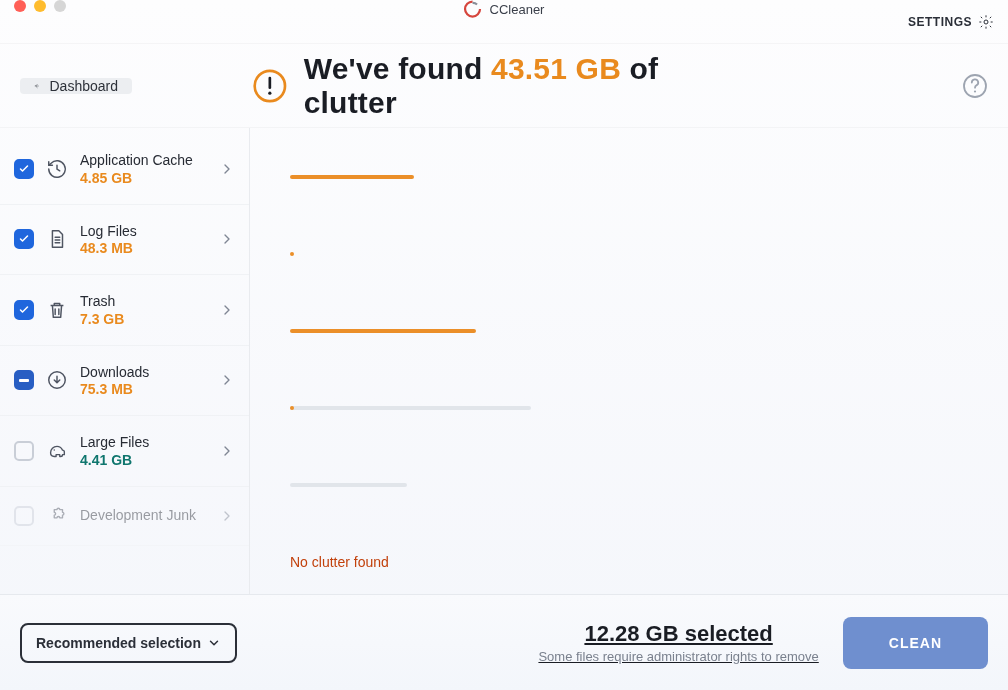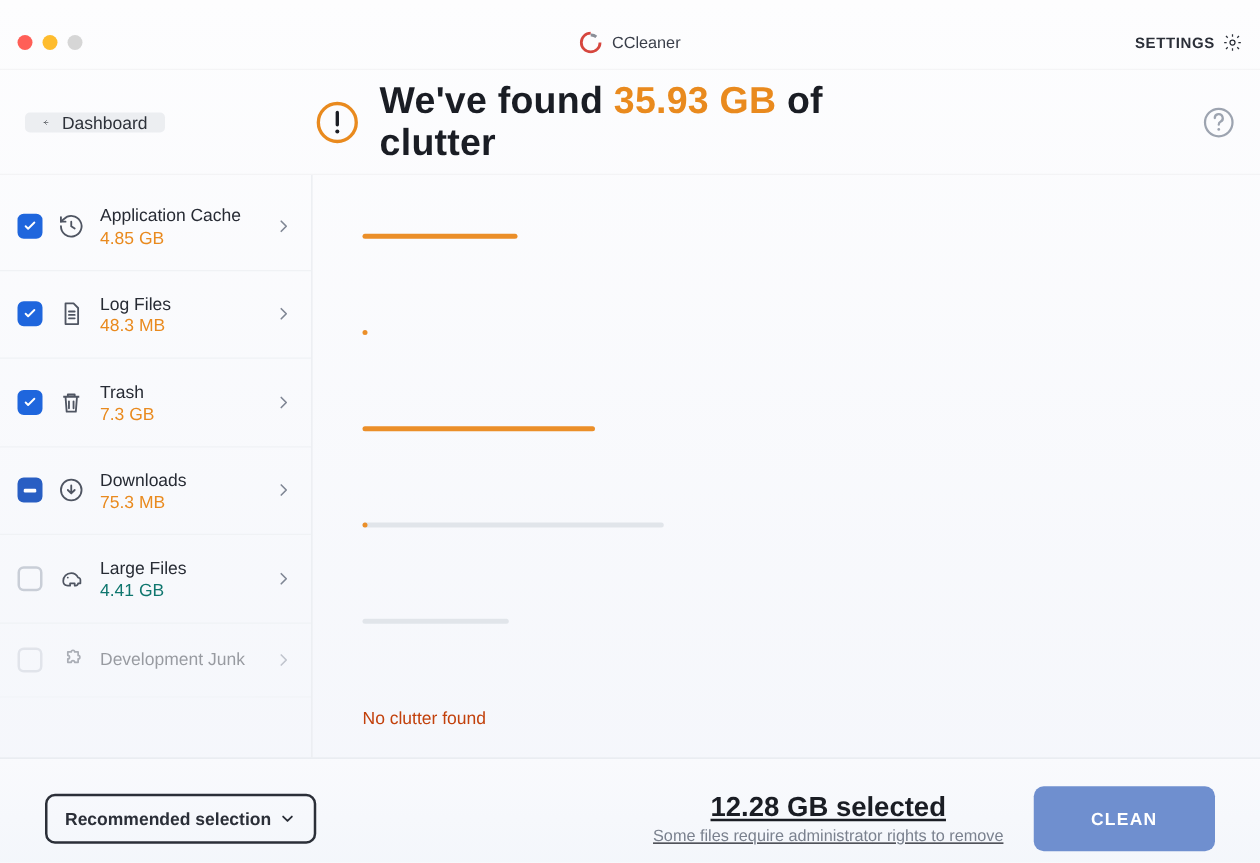--- a/index.html
+++ b/index.html
@@ -3,23 +3,22 @@
 <meta charset="utf-8">
 <style>
 * { margin: 0; padding: 0; box-sizing: border-box; }
 body {
   font-family: -apple-system, BlinkMacSystemFont, "Segoe UI", Helvetica, Arial, sans-serif;
   width: 1008px; height: 690px; overflow: hidden;
   background: linear-gradient(to bottom, #fdfdfe 0%, #f4f6fb 100%);
   color: #1a1d24;
 }
 .titlebar {
-  height: 44px; display: flex; align-items: center; padding: 0 14px;
+  height: 44px; display: flex; padding: 0 14px;
   border-bottom: 1px solid rgba(0,0,0,0.03);
-  margin-top: 12px;
 }
 .traffic { display: flex; gap: 8px; }
 .dot { width: 12px; height: 12px; border-radius: 50%; }
 .dot.red { background: #ff5f57; }
 .dot.yellow { background: #febc2e; }
 .dot.green { background: #d6d6d6; }
 .app-title-wrap { position: absolute; left: 50%; transform: translateX(-50%); display: flex; align-items: center; gap: 8px; }
 .app-title { font-size: 13px; font-weight: 500; color: #3a3f4a; }
 .logo-c { width: 18px; height: 18px; }
 .settings-wrap { margin-left: auto; display: flex; align-items: center; gap: 6px; cursor: pointer; }
@@ -54,34 +53,34 @@
 .check {
   width: 20px; height: 20px; border-radius: 5px; border: 2px solid #c9ced7;
   flex-shrink: 0; display: flex; align-items: center; justify-content: center;
 }
 .check.checked { background: #1f66dd; border-color: #1f66dd; }
 .check.indet { background: #285ec3; border-color: #285ec3; }
 .check.indet::after { content: ""; width: 10px; height: 2.5px; background: #fff; border-radius: 1px; }
 .cat-icon { width: 22px; height: 22px; color: #4f5562; flex-shrink: 0; }
 .cat-text { flex: 1; min-width: 0; }
 .cat-title { font-size: 14px; color: #272b34; line-height: 1.25; }
-.cat-size { font-size: 14px; color: #e98a1e; font-weight: 400; }
+.cat-size { font-size: 14px; color: #e98a1e; font-weight: 700; }
 .cat-size.muted { color: #0f766e; }
 .chev { width: 16px; height: 16px; color: #7f8694; flex-shrink: 0; }
 
 .bars { flex: 1; padding: 10px 30px 10px 40px; }
 .bar-row { height: 77px; display: flex; align-items: center; }
 .bar-track { height: 4px; border-radius: 2px; position: relative; }
 .bar-fill { position: absolute; left: 0; top: 0; bottom: 0; border-radius: 2px; }
 .bar-fill.orange { background: #eb8f29; }
 .bar-track.grey { background: #e1e5ea; }
 .nodata { font-size: 14px; color: #c2410c; }
 
 .footer {
-  height: 96px; border-top: 1px solid #e6e9ee; padding: 0 36px;
+  height: 96px; border-top: 1px solid #e6e9ee; padding: 0 20px;
   display: flex; align-items: center; background: linear-gradient(to bottom, #f9fafd, #f3f6fb);
 }
 .rec-btn {
   border: 2px solid #2b2f38; border-radius: 8px; background: transparent;
   padding: 10px 14px; display: flex; align-items: center; gap: 6px;
   font-size: 14px; font-weight: 700; color: #2b2f38; cursor: pointer;
 }
 .footer-right { margin-left: auto; display: flex; align-items: center; gap: 24px; }
 .sel-text { text-align: center; text-decoration: underline; }
 .sel-amount { font-size: 22px; font-weight: 800; color: #1a1d24; }
@@ -124,21 +123,21 @@
     </svg>
     <span class="dashboard-label">Dashboard</span>
   </div>
   <div class="headline">
     <svg class="bang-circle" viewBox="0 0 40 40">
       <circle cx="20" cy="20" r="17" fill="none" stroke="#e98a1e" stroke-width="3"></circle>
       <line x1="20" y1="11" x2="20" y2="22" stroke="#1a1d24" stroke-width="3" stroke-linecap="round"></line>
       <circle cx="20" cy="28" r="1.8" fill="#1a1d24"></circle>
     </svg>
     <div class="headline-text">
-      <span>We've found </span><span class="accent">35.93 GB</span><span> of clutter</span>
+      <span>We've found </span><span class="accent">43.51 GB</span><span> of clutter</span>
     </div>
   </div>
   <svg class="help-circle" viewBox="0 0 26 26">
     <circle cx="13" cy="13" r="11" fill="none" stroke="#9da4b0" stroke-width="1.8"></circle>
     <path d="M9.8 9.5a3.2 3.2 0 1 1 4.6 2.9c-1 .5-1.4 1.2-1.4 2.3" fill="none" stroke="#9da4b0" stroke-width="1.8" stroke-linecap="round"></path>
     <circle cx="13" cy="18.5" r="1.1" fill="#9da4b0"></circle>
   </svg>
 </div>
 
 <div class="content">

